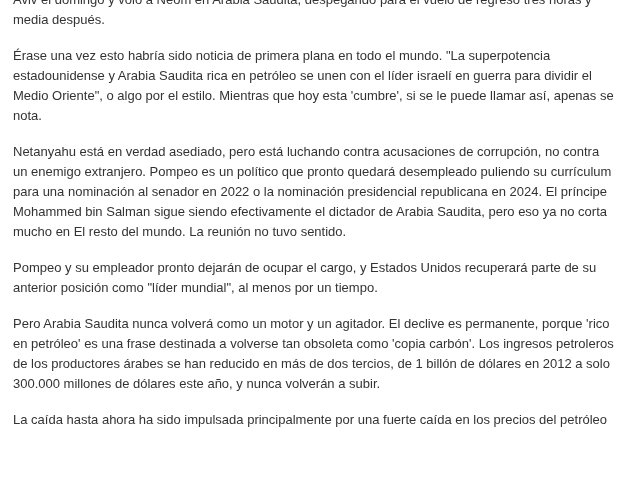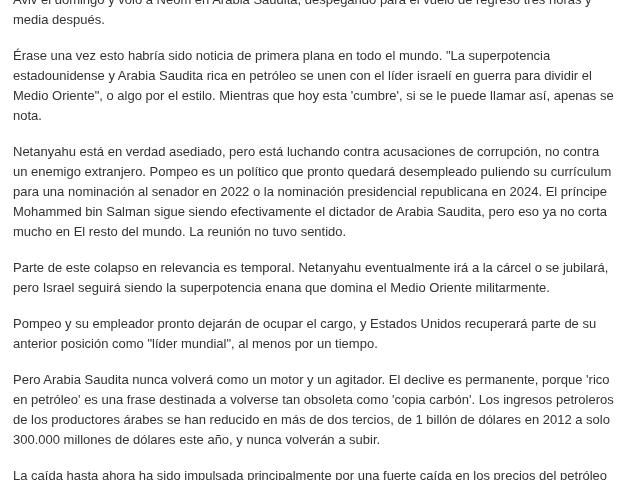--- a/index.html
+++ b/index.html
@@ -36,22 +36,20 @@
 media después.</p>
   <p>Érase una vez esto habría sido noticia de primera plana en todo el mundo. "La superpotencia
 estadounidense y Arabia Saudita rica en petróleo se unen con el líder israelí en guerra para dividir el
 Medio Oriente", o algo por el estilo. Mientras que hoy esta 'cumbre', si se le puede llamar así, apenas se
 nota.</p>
   <p>Netanyahu está en verdad asediado, pero está luchando contra acusaciones de corrupción, no contra
 un enemigo extranjero. Pompeo es un político que pronto quedará desempleado puliendo su currículum
 para una nominación al senador en 2022 o la nominación presidencial republicana en 2024. El príncipe
 Mohammed bin Salman sigue siendo efectivamente el dictador de Arabia Saudita, pero eso ya no corta
 mucho en El resto del mundo. La reunión no tuvo sentido.</p>
-  <p>Parte de este colapso en relevancia es temporal. Netanyahu eventualmente irá a la cárcel o se jubilará,
-pero Israel seguirá siendo la superpotencia enana que domina el Medio Oriente militarmente.</p>
   <p>Pompeo y su empleador pronto dejarán de ocupar el cargo, y Estados Unidos recuperará parte de su
 anterior posición como "líder mundial", al menos por un tiempo.</p>
   <p>Pero Arabia Saudita nunca volverá como un motor y un agitador. El declive es permanente, porque 'rico
 en petróleo' es una frase destinada a volverse tan obsoleta como 'copia carbón'. Los ingresos petroleros
 de los productores árabes se han reducido en más de dos tercios, de 1 billón de dólares en 2012 a solo
 300.000 millones de dólares este año, y nunca volverán a subir.</p>
   <p>La caída hasta ahora ha sido impulsada principalmente por una fuerte caída en los precios del petróleo</p>
 </div>
 
 </body></html>

